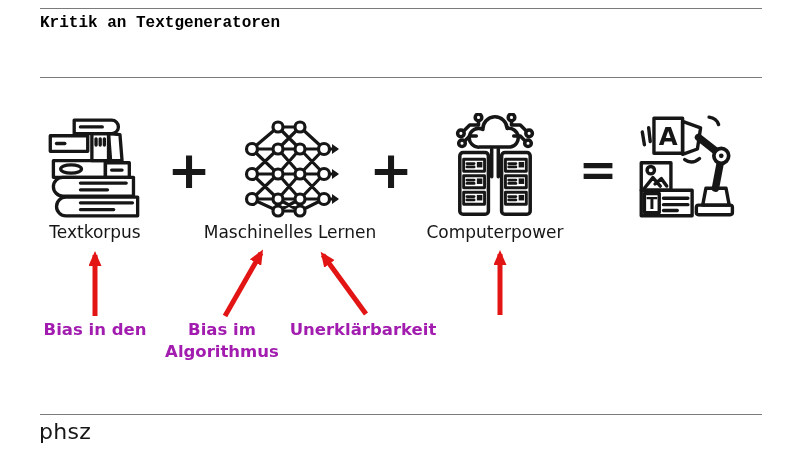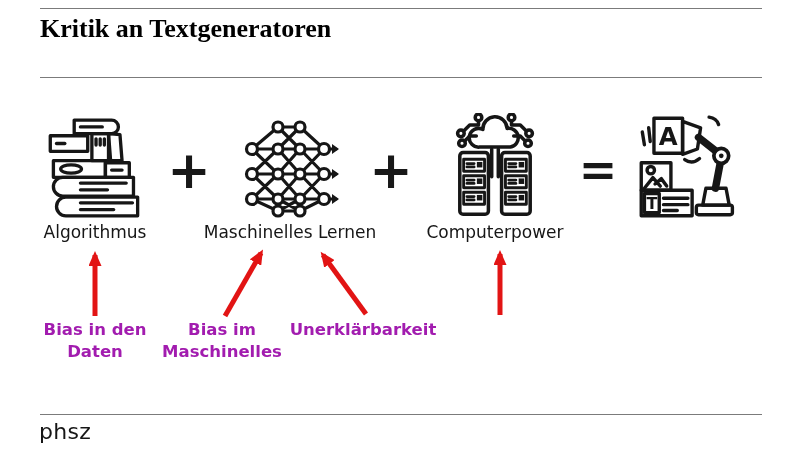--- a/index.html
+++ b/index.html
@@ -2,22 +2,22 @@
 <html><head>
 <meta charset="utf-8">
 <style>
   html,body{margin:0;padding:0;background:#fff;}
   .slide{position:relative;width:800px;height:450px;background:#fff;overflow:hidden;
          font-family:"DejaVu Sans",sans-serif;color:#161616;}
   .rule{position:absolute;left:40px;width:722px;height:0;border-top:1px solid #7b7b7b;}
   .rule.top{top:8px;}
   .rule.under-title{top:77px;}
   .rule.footer{top:414px;}
-  .title{position:absolute;left:40px;top:14px;font-family:Liberation Serif, serif;
-         font-weight:bold;font-size:26px;color:#000;white-space:nowrap;}
+  .title{position:absolute;left:40px;top:14px;font-family:Liberation Mono, monospace;
+         font-weight:bold;font-size:16px;color:#000;white-space:nowrap;}
   .icon{position:absolute;}
   .icon svg{display:block;width:100%;height:100%;}
   .op{position:absolute;width:52px;height:62px;text-align:center;line-height:62px;
       font-size:52px;font-weight:bold;color:#181818;font-family:"DejaVu Sans",sans-serif;}
   .op.eq{font-size:46px;}
   .item-label{position:absolute;top:221px;height:22px;font-size:17px;line-height:22px;
       text-align:center;white-space:nowrap;color:#161616;}
   .crit{position:absolute;top:319px;text-align:center;color:#a21caf;font-weight:bold;
       font-size:16.5px;line-height:22px;white-space:nowrap;}
   .arrows{position:absolute;left:0;top:242px;}
@@ -155,45 +155,44 @@
       <rect class="ic" x="4" y="46" width="28" height="26"></rect>
       <circle class="ic" cx="13" cy="53" r="3.5"></circle>
       <path class="ic" d="M7,70 L15,60 L22,68 M17,66 L23,61 L28,68"></path>
       <rect class="ic" x="4" y="72" width="48" height="24"></rect>
       <rect class="ic" x="7" y="75" width="14" height="18"></rect>
       <text class="ic-txt" x="14" y="89.5" font-size="15">T</text>
       <path class="ic" d="M25,79.5 H48 M25,85.5 H48 M25,91 H38"></path>
     </svg>
   </div>
 
-  <div class="item-label" style="left:20px;width:150px">Algorithmus</div>
+  <div class="item-label" style="left:20px;width:150px">Textkorpus</div>
   <div class="item-label" style="left:408px;width:174px">Computerpower</div>
   <div class="item-label" style="left:183px;width:214px">Maschinelles Lernen</div>
 
   <svg class="arrows" width="800" height="86">
     <defs>
       <marker id="ah" markerUnits="userSpaceOnUse" markerWidth="16" markerHeight="13" refX="11" refY="6.5" orient="auto">
         <polygon points="0,0 15,6.5 0,13" fill="#e21414"></polygon>
       </marker>
     </defs>
     <g stroke="#e21414" stroke-width="5">
       <line x1="95" y1="74" x2="95" y2="13" marker-end="url(#ah)"></line>
       <line x1="225" y1="74" x2="261" y2="11" marker-end="url(#ah)"></line>
       <line x1="366" y1="72" x2="323" y2="13" marker-end="url(#ah)"></line>
       <line x1="500" y1="73" x2="500" y2="12" marker-end="url(#ah)"></line>
     </g>
   </svg>
 
   <div class="crit" style="left:20px;width:150px">
     <div>Bias in den</div>
-    <div>Daten</div>
   </div>
   <div class="crit" style="left:147px;width:150px">
     <div>Bias im</div>
-    <div>Maschinelles</div>
+    <div>Algorithmus</div>
   </div>
   <div class="crit" style="left:278px;width:170px">
     <div>Unerklärbarkeit</div>
   </div>
 
   <div class="rule footer"></div>
   <div class="logo">phsz</div>
 
 </div>
 

